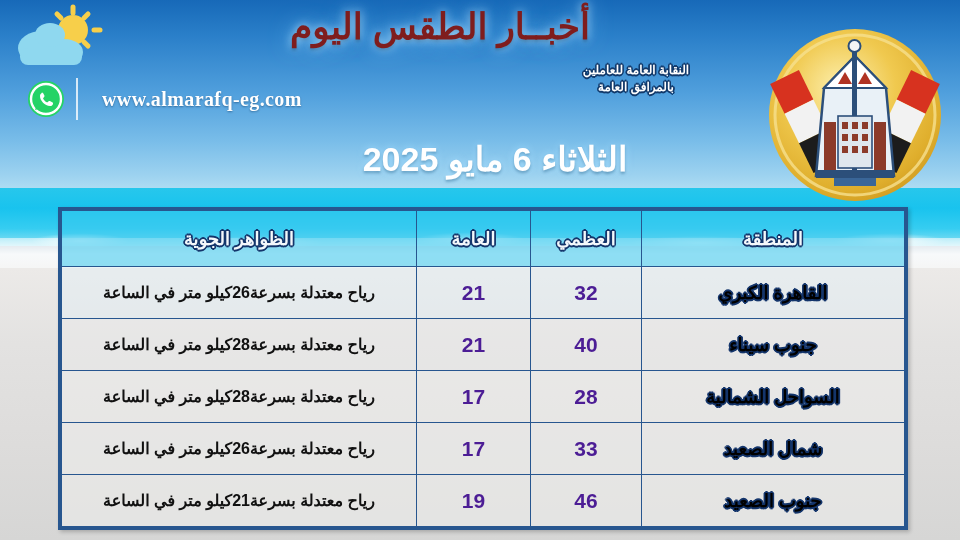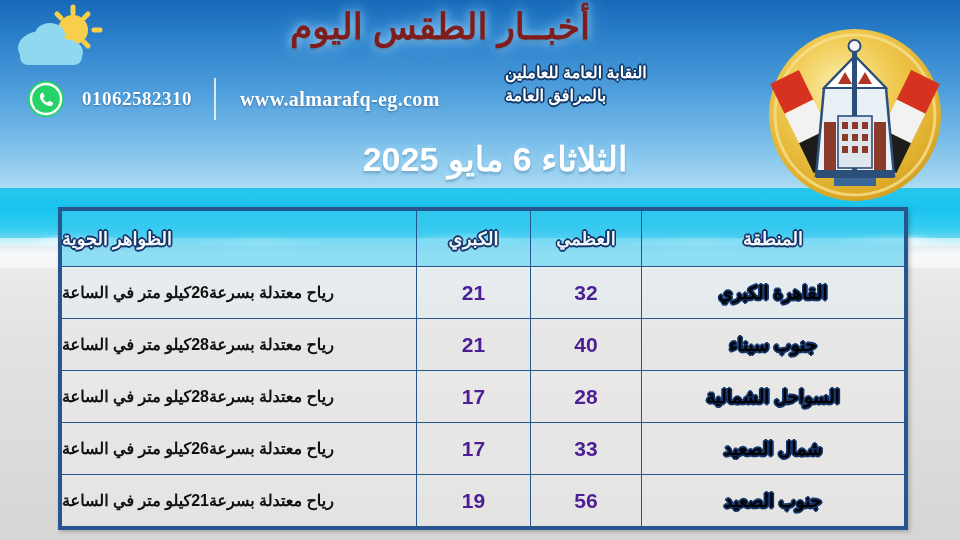--- a/index.html
+++ b/index.html
@@ -71,22 +71,22 @@
   .main-title {
     position:absolute; left:230px; top:6px; width:420px;
     text-align:center;
     font-size:36px; font-weight:700; color:#7f1d1d;
     letter-spacing:1px;
     text-shadow:0 0 10px rgba(180,225,255,.95), 0 0 22px rgba(120,200,255,.8), 0 2px 3px rgba(0,50,90,.5);
   }
 
   .union-name {
     position:absolute; left:505px; top:62px; width:262px;
-    text-align:left; line-height:1.42;
-    font-size:16px; font-weight:700; color:#ffffff;
+    text-align:center; line-height:1.42;
+    font-size:12px; font-weight:700; color:#ffffff;
     text-shadow:
       -1.6px 0 0 #123a6b, 1.6px 0 0 #123a6b, 0 -1.6px 0 #123a6b, 0 1.6px 0 #123a6b,
       -1.2px -1.2px 0 #123a6b, 1.2px -1.2px 0 #123a6b, -1.2px 1.2px 0 #123a6b, 1.2px 1.2px 0 #123a6b;
   }
 
   .date-line {
     position:absolute; left:300px; top:139px; width:390px;
     text-align:center;
     font-size:34px; font-weight:700; color:#ffffff;
     letter-spacing:.5px;
@@ -122,21 +122,21 @@
     border:1px solid #27568f;
     vertical-align:middle;
     background:rgba(236,236,235,.60);
   }
   tbody tr:nth-child(1) td { background:rgba(226,240,246,.45); }
   tbody tr:nth-child(2) td { background:rgba(233,234,233,.52); }
 
   .col-region { width:263px; text-align:center; }
   .col-max    { width:111px; text-align:center; }
   .col-min    { width:114px; text-align:center; }
-  .col-cond   { text-align:left; }
+  .col-cond   { text-align:center; }
 
   .region-name {
     font-size:18px; font-weight:700; color:#000000;
     text-shadow:
       -1.7px 0 0 #14356b, 1.7px 0 0 #14356b, 0 -1.7px 0 #14356b, 0 1.7px 0 #14356b,
       -1.2px -1.2px 0 #14356b, 1.2px -1.2px 0 #14356b, -1.2px 1.2px 0 #14356b, 1.2px 1.2px 0 #14356b;
   }
   .temp-val {
     font-size:21px; font-weight:700; color:#4c1d95;
     font-family:"Liberation Sans", sans-serif;
@@ -179,21 +179,20 @@
 
   <div class="contact-row">
     <span class="wa-badge">
       <svg viewBox="0 0 40 40" width="40" height="40">
         <circle cx="20" cy="20" r="18" fill="#25D366"></circle>
         <path d="M20 5 A15 15 0 1 0 20 35 A15 15 0 1 0 20 5 Z" fill="none" stroke="#ffffff" stroke-width="2.4"></path>
         <path d="M15.5 13.5c.7-.2 1.3 0 1.7.8l1.2 2.3c.3.6.1 1.1-.3 1.5l-.8.8c-.2.2-.2.5-.1.8.7 1.5 2.1 2.9 3.6 3.6.3.1.6.1.8-.1l.8-.8c.4-.4.9-.6 1.5-.3l2.3 1.2c.8.4 1 1 .8 1.7-.3 1.1-1.4 2-2.7 2.1-4.9.3-10.6-5.4-10.3-10.3.1-1.3 1-2.4 2.1-2.7z" fill="#ffffff"></path>
         <path d="M9 31l2.2-6.2 4.2 4.2z" fill="#25D366"></path>
       </svg>
     </span>
-    <span class="phone-text">01062582310</span>
     <span class="divider-v"></span>
     <span class="site-text">www.almarafq-eg.com</span>
   </div>
 
   <div class="main-title">أخبــار الطقس اليوم</div>
 
   <div class="union-name">
     <div>النقابة العامة للعاملين</div>
     <div>بالمرافق العامة</div>
   </div>
@@ -254,21 +253,21 @@
     <table>
       <thead>
         <tr>
           <th class="col-region">
             <span class="hdr">المنطقة</span>
           </th>
           <th class="col-max">
             <span class="hdr">العظمي</span>
           </th>
           <th class="col-min">
-            <span class="hdr">الكبري</span>
+            <span class="hdr">العامة</span>
           </th>
           <th class="col-cond">
             <span class="hdr">الظواهر الجوية</span>
           </th>
         </tr>
       </thead>
       <tbody>
         <tr>
           <td class="col-region"><span class="region-name">القاهرة الكبري</span></td>
           <td class="col-max"><span class="temp-val">32</span></td>
@@ -288,21 +287,21 @@
           <td class="col-cond"><span class="cond-text">رياح معتدلة بسرعة28كيلو متر في الساعة</span></td>
         </tr>
         <tr>
           <td class="col-region"><span class="region-name">شمال الصعيد</span></td>
           <td class="col-max"><span class="temp-val">33</span></td>
           <td class="col-min"><span class="temp-val">17</span></td>
           <td class="col-cond"><span class="cond-text">رياح معتدلة بسرعة26كيلو متر في الساعة</span></td>
         </tr>
         <tr>
           <td class="col-region"><span class="region-name">جنوب الصعيد</span></td>
-          <td class="col-max"><span class="temp-val">56</span></td>
+          <td class="col-max"><span class="temp-val">46</span></td>
           <td class="col-min"><span class="temp-val">19</span></td>
           <td class="col-cond"><span class="cond-text">رياح معتدلة بسرعة21كيلو متر في الساعة</span></td>
         </tr>
       </tbody>
     </table>
   </div>
 
 </div>
 
 </body></html>

